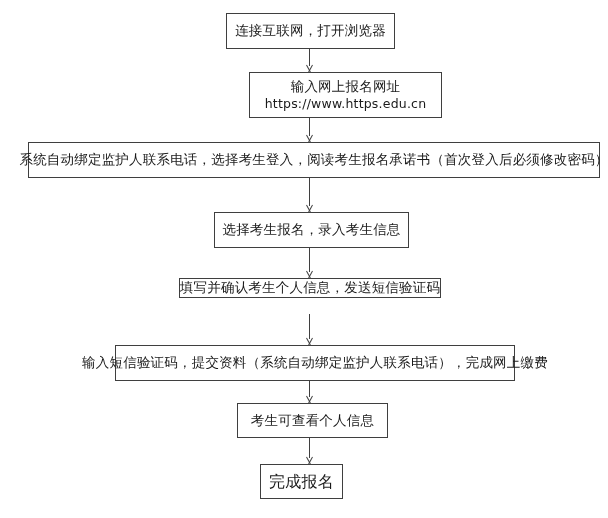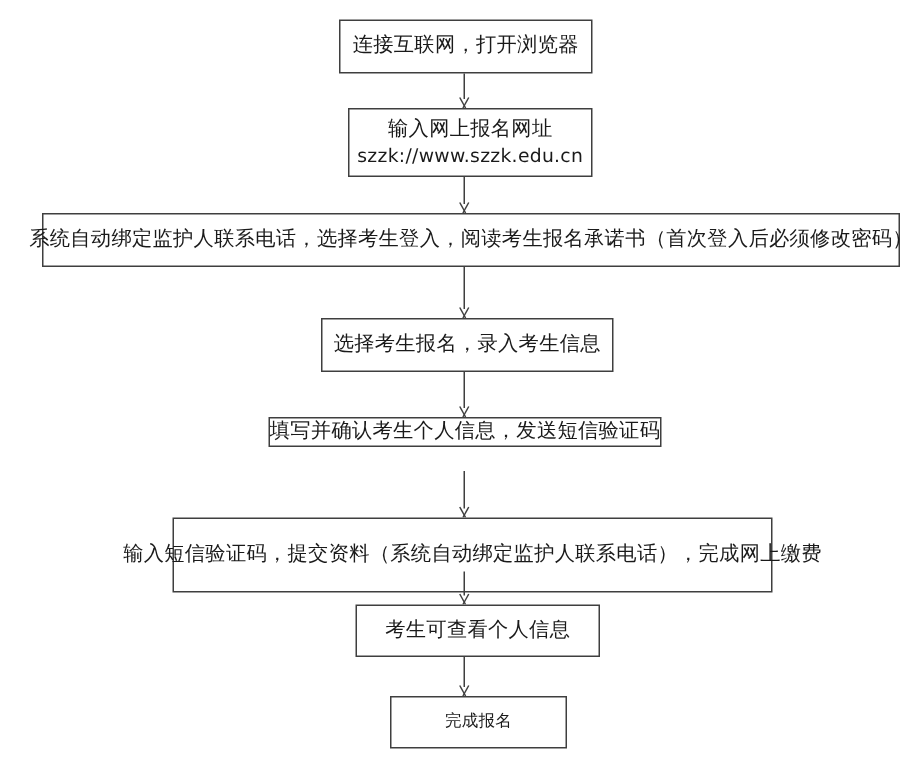--- a/index.html
+++ b/index.html
@@ -39,27 +39,27 @@
     display: block;
     white-space: nowrap;
   }
   .node .line-sub {
     display: block;
     white-space: nowrap;
     font-size: 12.5px;
   }
   
   .n1 { left: 215px; top: 13px;  width: 169px; height: 36px; font-size: 13.5px; }
-  .n2 { left: 221px; top: 72px;  width: 163px; height: 46px; font-size: 13.5px; text-align: right; }
+  .n2 { left: 238px; top: 72px;  width: 193px; height: 46px; font-size: 13.5px; text-align: right; }
   .n3 { left: 17px;  top: 142px; width: 572px; height: 36px; font-size: 13.5px; }
   .n4 { left: 203px; top: 212px; width: 195px; height: 36px; font-size: 13.5px; justify-content: center; }
   .n5 { left: 168px; top: 278px; width: 262px; height: 20px; font-size: 13.5px; }
-  .n6 { left: 104px; top: 345px; width: 400px; height: 50px; font-size: 13.5px; }
-  .n7 { left: 226px; top: 403px; width: 163px; height: 35px; font-size: 13.5px; }
-  .n8 { left: 249px; top: 464px; width: 118px; height: 35px; font-size: 11px; }
+  .n6 { left: 104px; top: 345px; width: 400px; height: 36px; font-size: 13.5px; }
+  .n7 { left: 226px; top: 403px; width: 151px; height: 35px; font-size: 13.5px; }
+  .n8 { left: 249px; top: 464px; width: 83px; height: 35px; font-size: 16px; }
 
   
   .connector {
     position: absolute;
     width: 13px;
     display: block;
   }
   .connector .stem {
     position: absolute;
     left: 6px;
@@ -118,21 +118,21 @@
     <span class="line-main">连接互联网，打开浏览器</span>
   </div>
 
   <div class="connector c1">
     <span class="stem"></span>
     <span class="head"></span>
   </div>
 
   <div class="node n2">
     <span class="line-main">输入网上报名网址</span>
-    <span class="line-sub">szzk://www.szzk.edu.cn</span>
+    <span class="line-sub">https://www.https.edu.cn</span>
   </div>
 
   <div class="connector c2">
     <span class="stem"></span>
     <span class="head"></span>
   </div>
 
   <div class="node n3">
     <span class="line-main">系统自动绑定监护人联系电话，选择考生登入，阅读考生报名承诺书（首次登入后必须修改密码）</span>
   </div>

